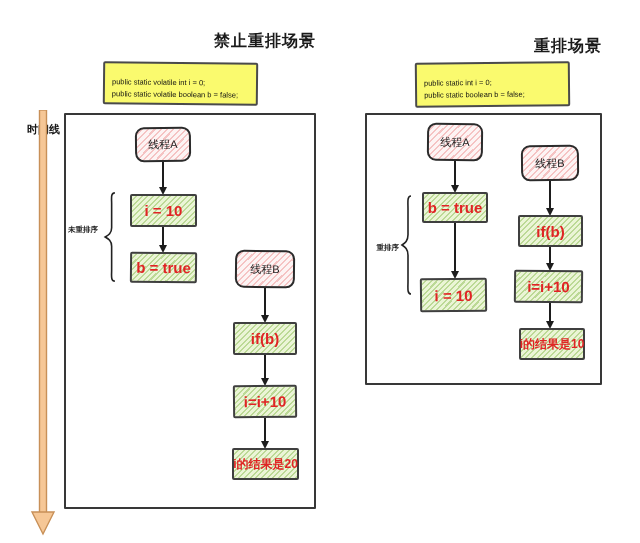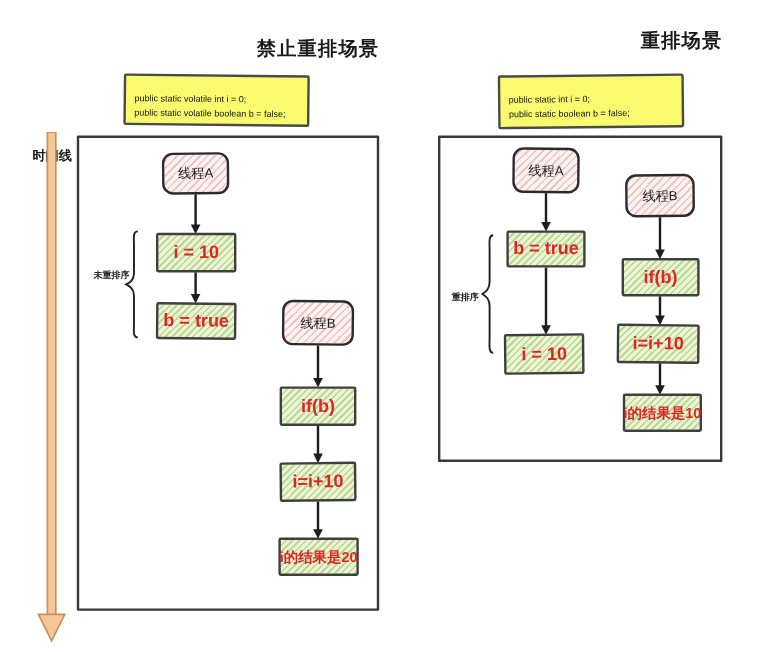--- a/index.html
+++ b/index.html
@@ -73,31 +73,31 @@
 
   <div class="node tilt-l" style="left:135px;top:127px;width:56px;height:35px;">线程A</div>
   <div class="varrow" style="left:162px;top:162px;height:26px;"></div>
   <div class="step" style="left:130px;top:194px;width:67px;height:33px;">i = 10</div>
   <div class="varrow" style="left:162px;top:227px;height:19px;"></div>
   <div class="step tilt-r" style="left:130px;top:252px;width:67px;height:31px;">b = true</div>
 
   <svg class="brace" style="left:102px;top:191px;" width="15" height="92" viewBox="0 0 14 100" preserveAspectRatio="none">
     <path d="M12 2 C8 2 9 8 9 14 L9 40 C9 46 6 48 3 50 C6 52 9 54 9 60 L9 86 C9 92 8 98 12 98" fill="none" stroke="#222" stroke-width="1.6" vector-effect="non-scaling-stroke"></path>
   </svg>
-  <div class="blabel" style="left:66px;top:225px;width:34px;text-align:left;padding-left:12px;">未重排序</div>
+  <div class="blabel" style="left:66px;top:225px;width:34px;text-align:center;">未重排序</div>
 
   <div class="node tilt-r" style="left:235px;top:250px;width:60px;height:38px;">线程B</div>
   <div class="varrow" style="left:264px;top:288px;height:28px;"></div>
   <div class="step" style="left:233px;top:322px;width:64px;height:33px;">if(b)</div>
   <div class="varrow" style="left:264px;top:355px;height:24px;"></div>
   <div class="step tilt-l" style="left:233px;top:385px;width:64px;height:33px;">i=i+10</div>
   <div class="varrow" style="left:264px;top:418px;height:24px;"></div>
   <div class="step small" style="left:232px;top:448px;width:67px;height:32px;">i的结果是20</div>
 
-  <div class="title" style="left:365px;top:24px;width:237px;">重排场景</div>
+  <div class="title" style="left:365px;top:36px;width:237px;">重排场景</div>
 
   <div class="codebox tilt-l" style="left:415px;top:62px;width:155px;height:45px;">
     <div class="cline">public static  int i = 0;</div>
     <div class="cline">public static  boolean b = false;</div>
   </div>
 
   <div class="frame" style="left:365px;top:113px;width:237px;height:272px;"></div>
 
   <div class="node tilt-r" style="left:427px;top:123px;width:56px;height:38px;">线程A</div>
   <div class="varrow" style="left:454px;top:161px;height:25px;"></div>

